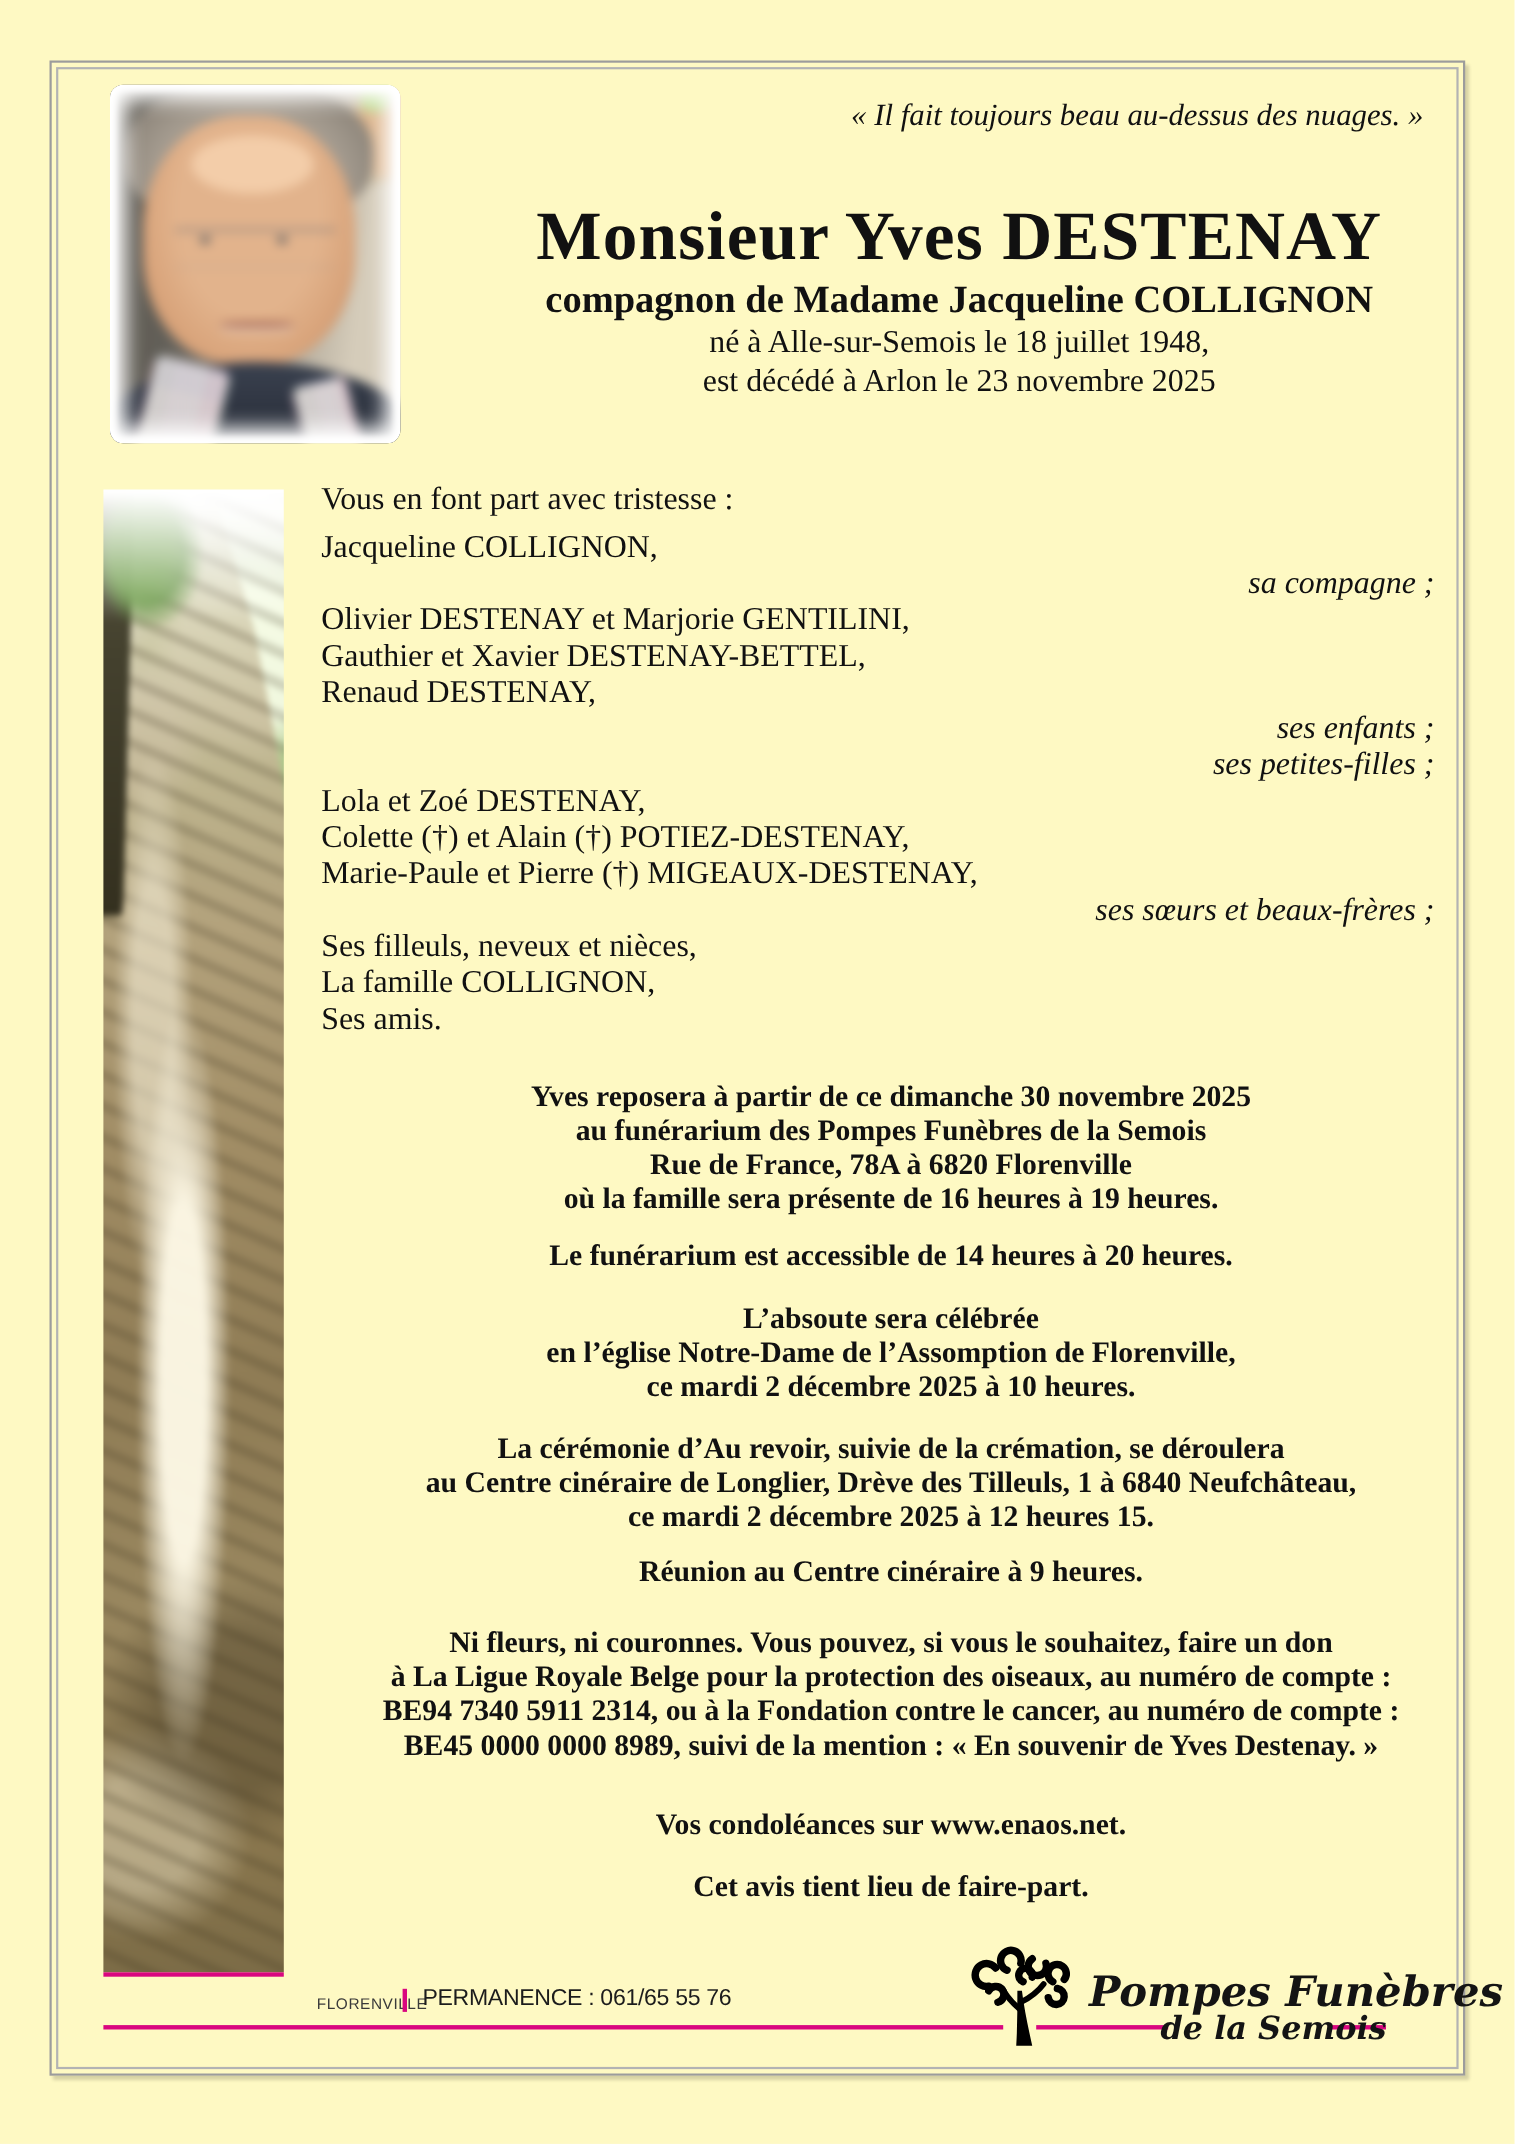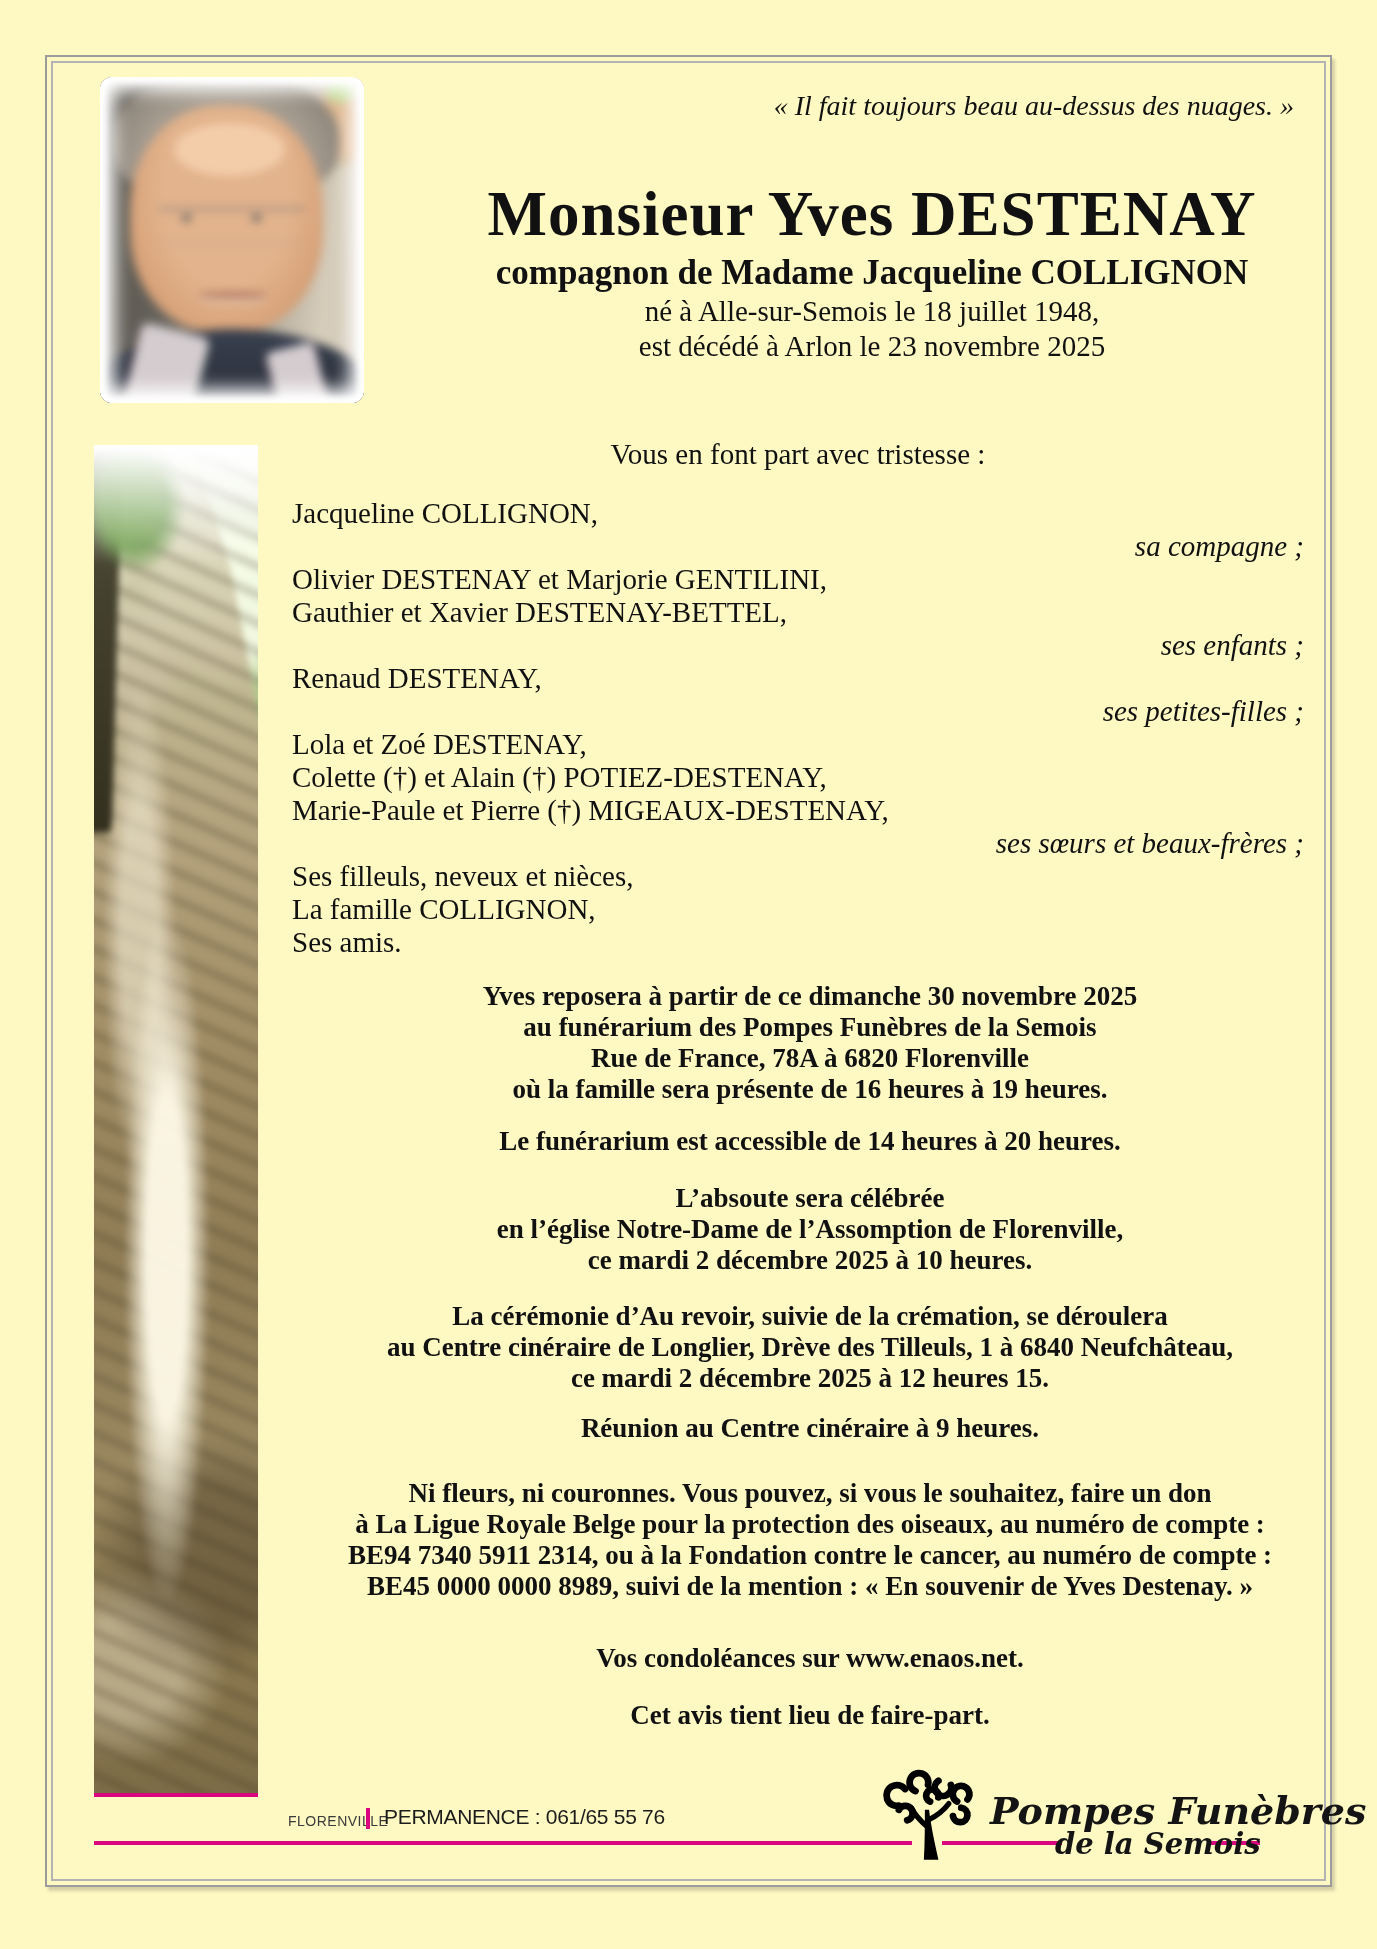--- a/index.html
+++ b/index.html
@@ -100,21 +100,21 @@
          font-style:italic;font-size:28px;white-space:nowrap;}
   .hdr{position:absolute;left:440px;width:864px;text-align:center;white-space:nowrap;}
   .hdr-title{top:178px;font-size:63px;font-weight:bold;letter-spacing:1px;}
   .hdr-relation{top:253px;font-size:35px;font-weight:bold;}
   .hdr-birth{top:295px;font-size:29px;}
   .hdr-death{top:330px;font-size:29px;}
 
   .names{position:absolute;left:292px;top:438px;width:1012px;font-size:29px;}
   .nline{line-height:33px;white-space:nowrap;}
   .nline.right{text-align:right;font-style:italic;}
-  .nline.intro{margin-bottom:26px;text-align:center;}
+  .nline.intro{margin-bottom:10px;}
 
   .announcements{position:absolute;left:320px;top:981px;width:980px;text-align:center;
                  font-weight:bold;font-size:27px;}
   .para{line-height:31px;}
   .para div{white-space:nowrap;}
   .mb21{margin-bottom:21px;} .mb26{margin-bottom:26px;} .mb25{margin-bottom:25px;}
   .mb19{margin-bottom:19px;} .mb34{margin-bottom:34px;} .mb41{margin-bottom:41px;}
 
   
   .ft-location{position:absolute;left:288px;top:1813px;font-family:"Liberation Sans",sans-serif;
@@ -187,22 +187,22 @@
   <div class="hdr hdr-relation">compagnon de Madame Jacqueline COLLIGNON</div>
   <div class="hdr hdr-birth">né à Alle-sur-Semois le 18 juillet 1948,</div>
   <div class="hdr hdr-death">est décédé à Arlon le 23 novembre 2025</div>
 
   <div class="names">
     <div class="nline intro">Vous en font part avec tristesse :</div>
     <div class="nline">Jacqueline COLLIGNON,</div>
     <div class="nline right">sa compagne ;</div>
     <div class="nline">Olivier DESTENAY et Marjorie GENTILINI,</div>
     <div class="nline">Gauthier et Xavier DESTENAY-BETTEL,</div>
+    <div class="nline">Renaud DESTENAY,</div>
     <div class="nline right">ses enfants ;</div>
-    <div class="nline">Renaud DESTENAY,</div>
     <div class="nline right">ses petites-filles ;</div>
     <div class="nline">Lola et Zoé DESTENAY,</div>
     <div class="nline">Colette (†) et Alain (†) POTIEZ-DESTENAY,</div>
     <div class="nline">Marie-Paule et Pierre (†) MIGEAUX-DESTENAY,</div>
     <div class="nline right">ses sœurs et beaux-frères ;</div>
     <div class="nline">Ses filleuls, neveux et nièces,</div>
     <div class="nline">La famille COLLIGNON,</div>
     <div class="nline">Ses amis.</div>
   </div>
 

